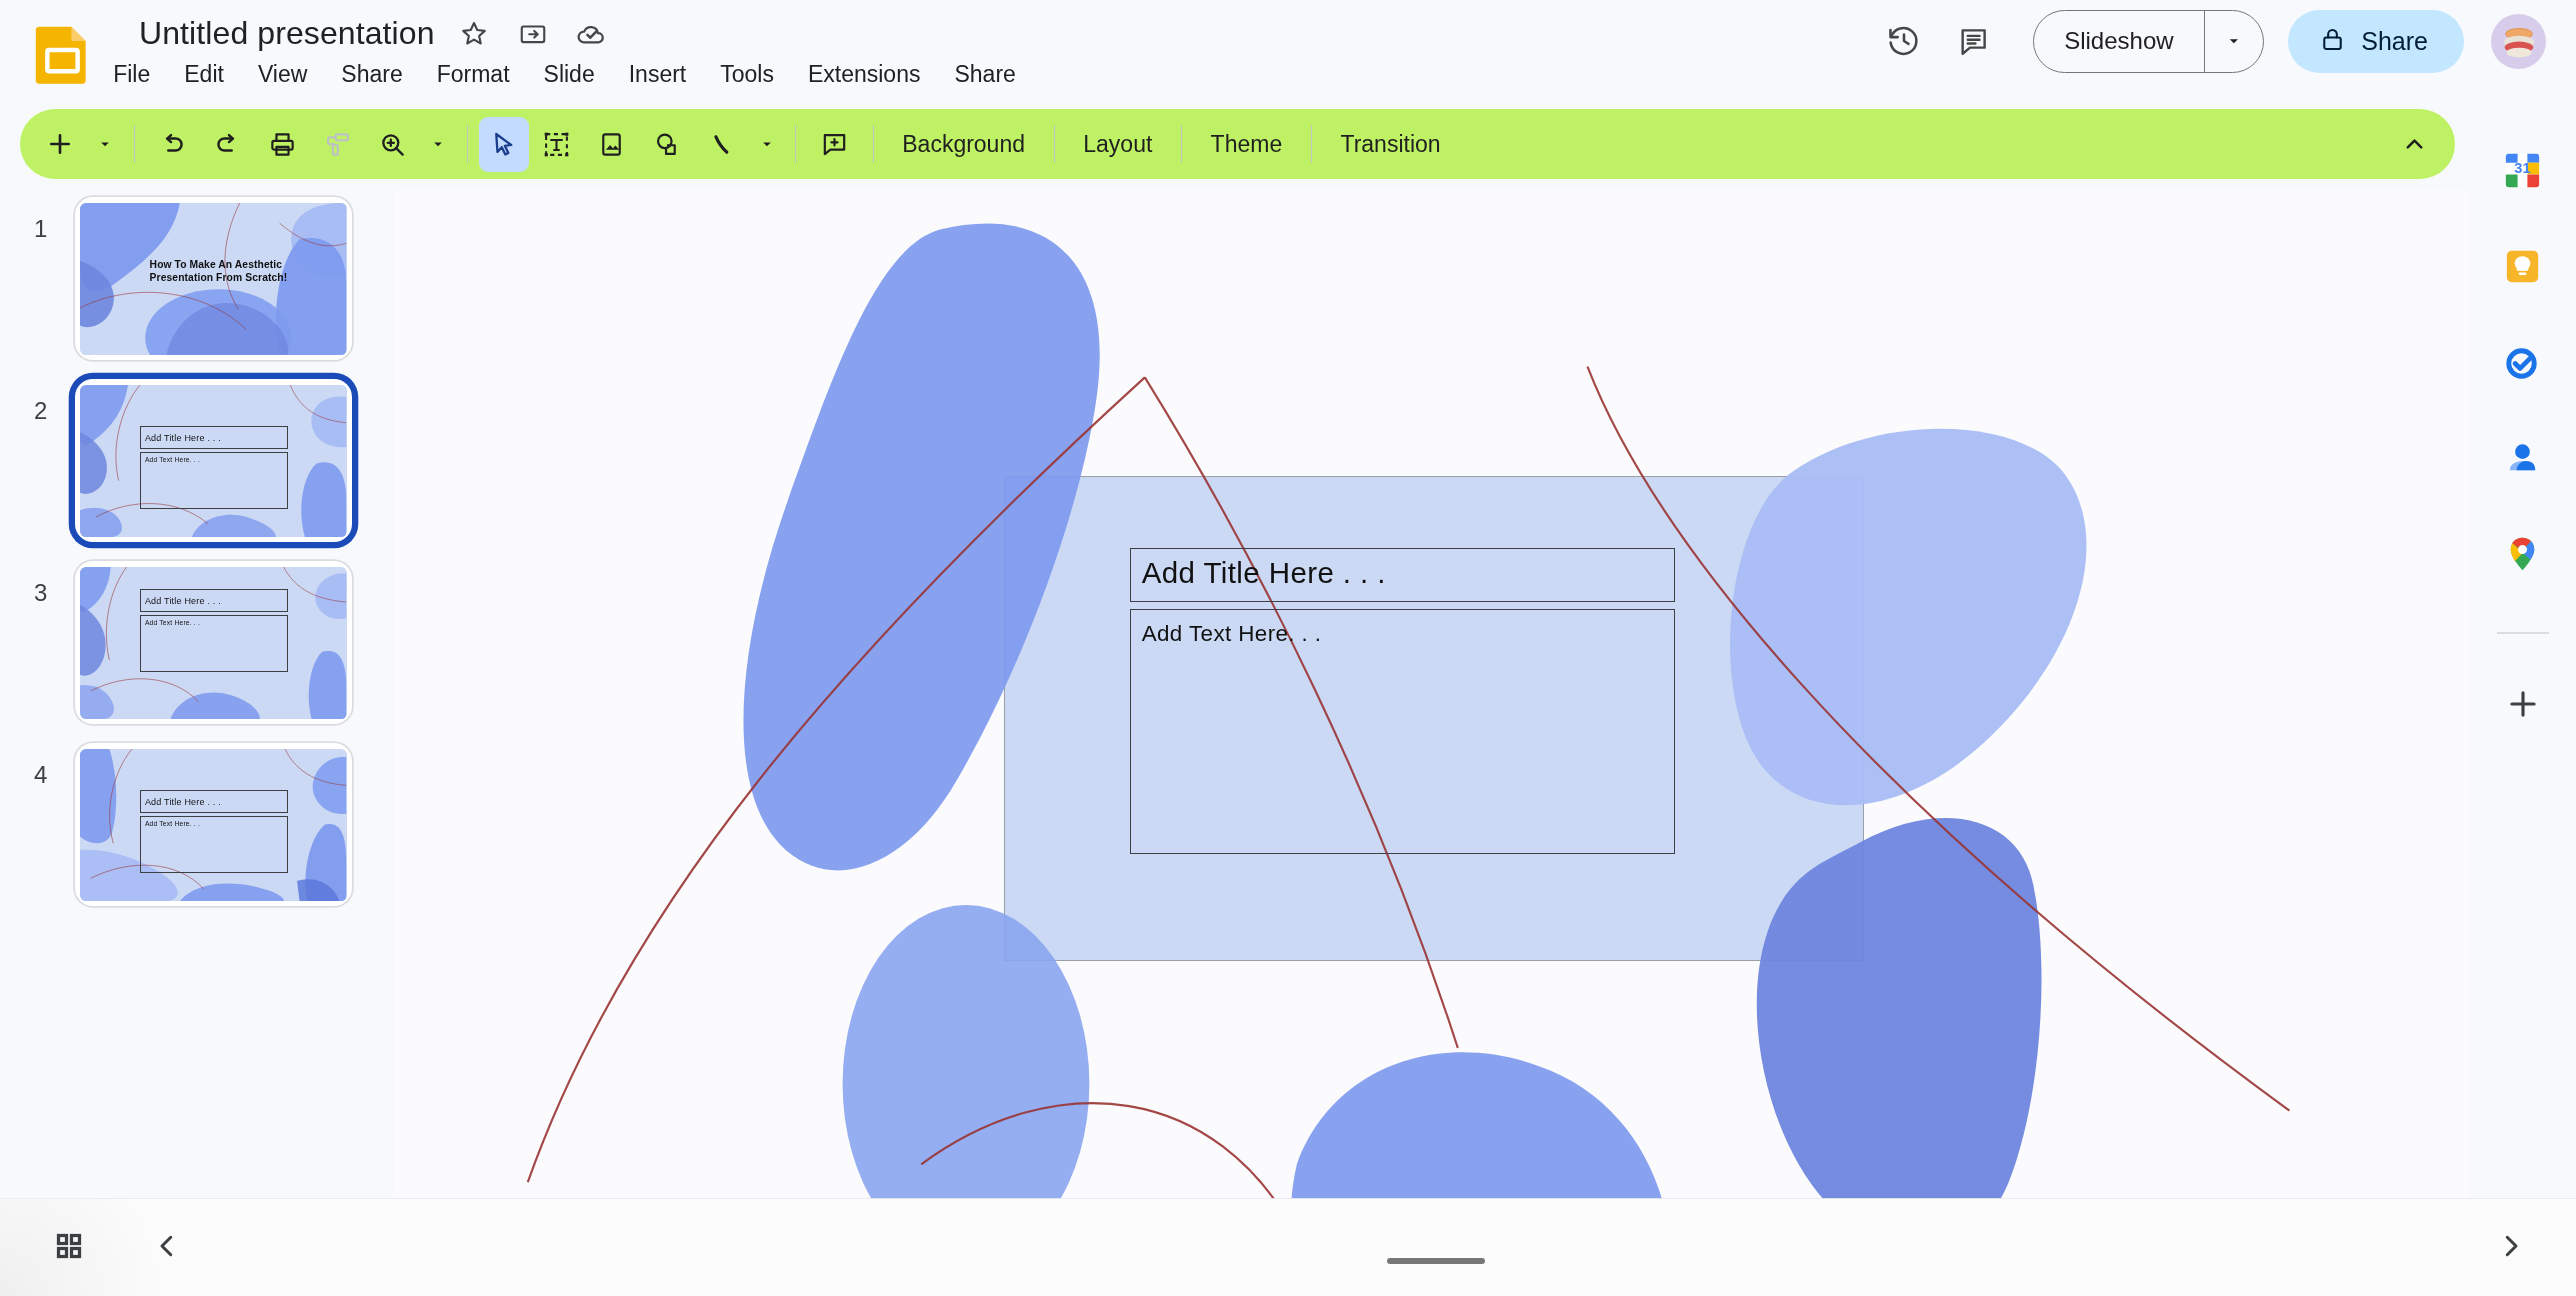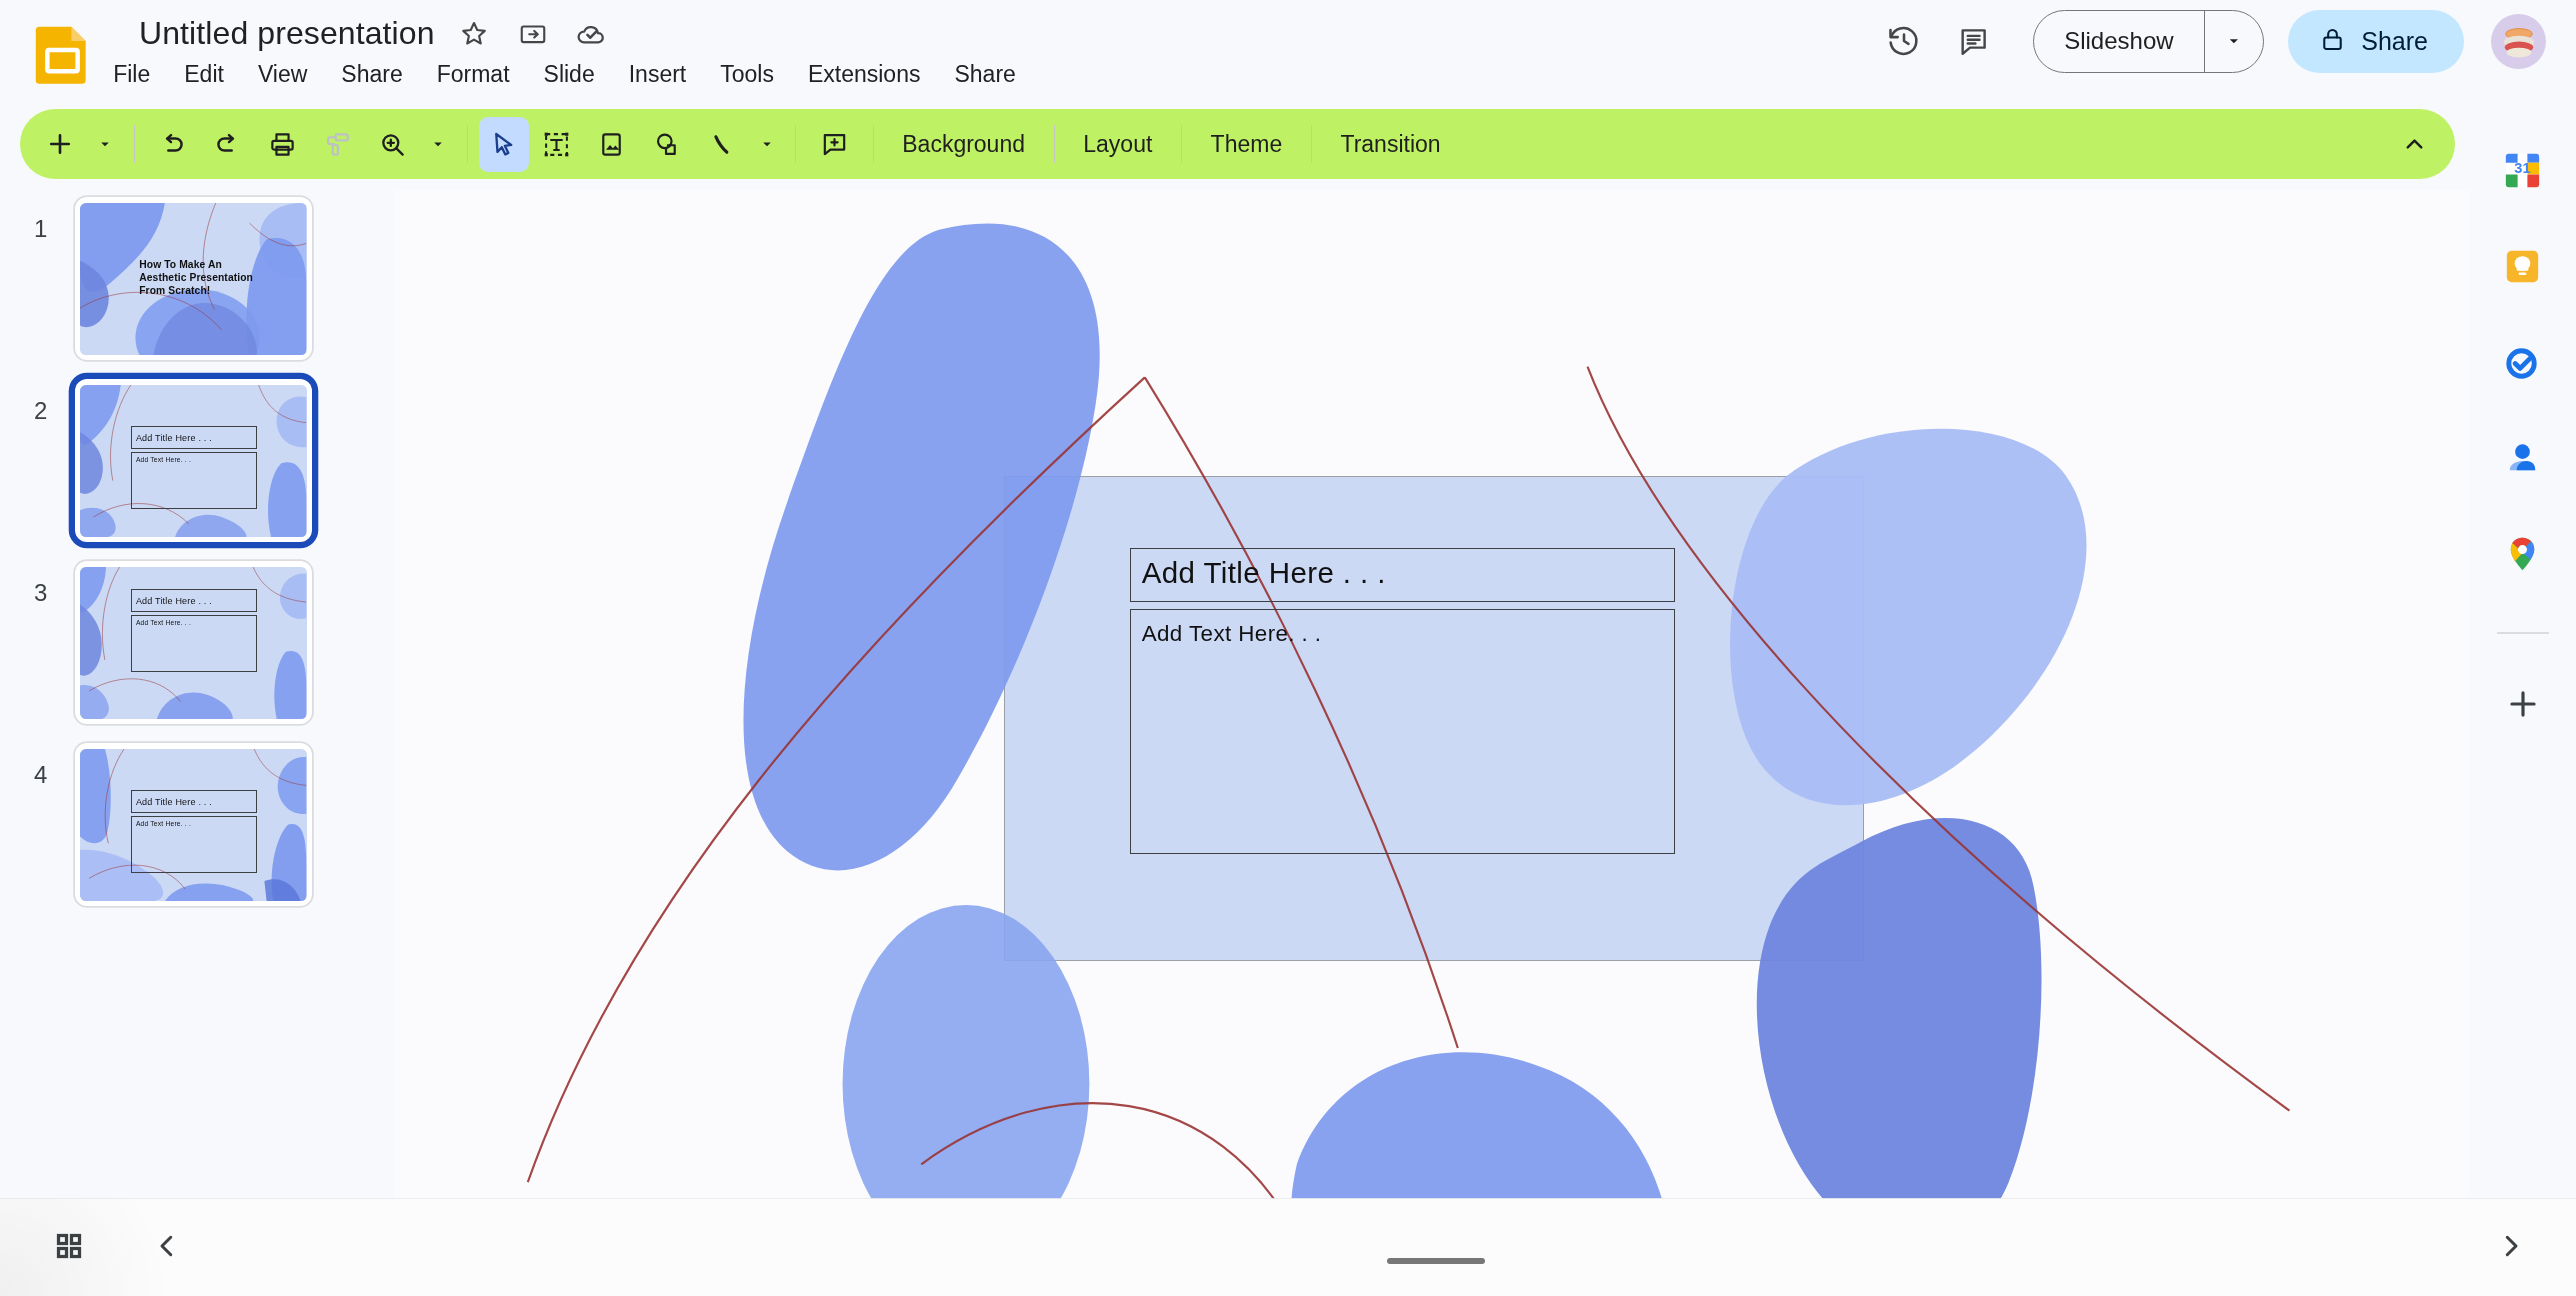--- a/index.html
+++ b/index.html
@@ -40,21 +40,21 @@
   .tb.active { background:#C2DBFF; border-radius:9px; width:50px; height:55px; }
   .tb.disabled { color:#BDC1C6; }
   .tb-sep { width:0.9px; height:38px; background:#C4C7C5; margin:0 10.7px; flex:0 0 auto; }
   .tb-text { font-size:23px; color:#1f1f1f; padding:9px 18px; border-radius:7.2px; cursor:pointer; white-space:nowrap; }
   .tb-collapse { margin-left:auto; }
 
   
   .filmstrip { position:absolute; left:0; top:190px; width:394px; height:1011px; background:#F8F9FD; overflow:hidden; }
   .thumb-row { position:relative; height:182px; }
   .thumb-num { position:absolute; left:34px; top:25px; font-size:24px; color:#3c4043; font-weight:400; }
-  .thumb-frame { position:absolute; left:75px; top:7.2px; width:237px; height:163px; border-radius:12px; background:#fff; padding:5.4px;
+  .thumb-frame { position:absolute; left:75px; top:7.2px; width:277px; height:163px; border-radius:18px; background:#fff; padding:5.4px;
                  box-shadow:0 0 0 1.8px #DADCE0; cursor:pointer; }
   .thumb-frame.selected { box-shadow:0 0 0 6.3px #1B4BB8; }
   .thumb-inner { position:relative; width:100%; height:100%; border-radius:6.3px; overflow:hidden; background:#C9D8F7; }
 
   
   .art { position:absolute; inset:0; }
   .art svg { display:block; width:100%; height:100%; }
 
   
   .canvas-area { position:absolute; left:394px; top:190px; width:2075px; height:1011px; background:#FBFBFD; overflow:hidden; }

